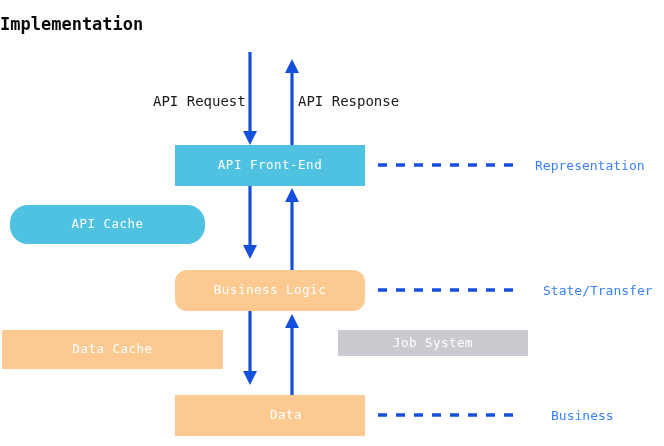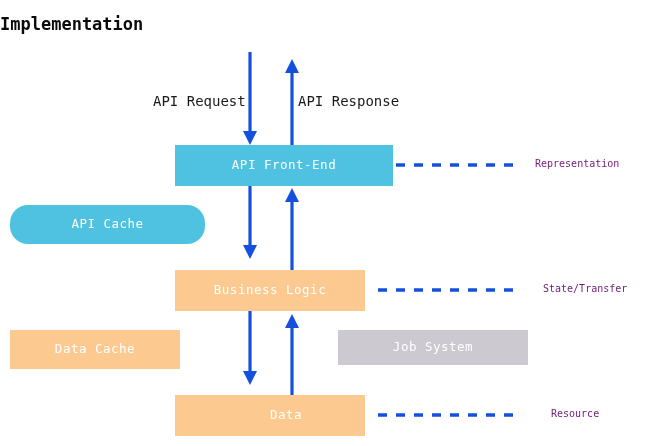--- a/index.html
+++ b/index.html
@@ -33,22 +33,22 @@
     letter-spacing:0.5px;
     box-sizing:border-box;
     line-height:1;
   }
   .box-blue{background:#4ec2e0;}
   .box-orange{background:#fcca90;}
   .box-gray{background:#ccc9d0;}
 
   .edge-label{
     position:absolute;
-    font-size:10px;
-    color:#701a75;
+    font-size:13px;
+    color:#3b82f6;
     font-family:"DejaVu Sans Mono","Liberation Mono",monospace;
     white-space:nowrap;
     line-height:1;
   }
 
   .flow-label{
     position:absolute;
     font-size:14px;
     color:#1a1a1a;
     font-family:"DejaVu Sans Mono","Liberation Mono",monospace;
@@ -109,29 +109,29 @@
     </g>
 
     <line x1="378" y1="165" x2="521" y2="165" stroke="#1550dd" stroke-width="3.4" stroke-dasharray="9,9" stroke-linecap="butt"></line>
     <line x1="378" y1="290" x2="521" y2="290" stroke="#1550dd" stroke-width="3.4" stroke-dasharray="9,9" stroke-linecap="butt"></line>
     <line x1="378" y1="415" x2="521" y2="415" stroke="#1550dd" stroke-width="3.4" stroke-dasharray="9,9" stroke-linecap="butt"></line>
   </svg>
 
   <div class="flow-label" style="left:153px;top:94px;">API Request</div>
   <div class="flow-label" style="left:298px;top:94px;">API Response</div>
 
-  <div class="box box-blue" style="left:175px;top:145px;width:218px;height:41px;">API Front-End</div>
+  <div class="box box-blue" style="left:175px;top:145px;width:190px;height:41px;">API Front-End</div>
 
-  <div class="box box-orange" style="left:175px;top:270px;width:190px;height:41px;">Business Logic</div>
+  <div class="box box-orange" style="left:175px;top:270px;width:190px;height:41px;border-radius:12px;">Business Logic</div>
 
   <div class="box box-orange" style="left:175px;top:395px;width:190px;height:41px;padding-left:32px;">Data</div>
 
   <div class="box box-blue" style="left:10px;top:205px;width:195px;height:39px;border-radius:18px;">API Cache</div>
 
-  <div class="box box-orange" style="left:10px;top:330px;width:170px;height:39px;">Data Cache</div>
+  <div class="box box-orange" style="left:2px;top:330px;width:221px;height:39px;">Data Cache</div>
 
-  <div class="box box-gray" style="left:338px;top:330px;width:190px;height:35px;">Job System</div>
+  <div class="box box-gray" style="left:338px;top:330px;width:190px;height:26px;">Job System</div>
 
   <div class="edge-label" style="left:535px;top:159px;">Representation</div>
   <div class="edge-label" style="left:543px;top:284px;">State/Transfer</div>
-  <div class="edge-label" style="left:551px;top:409px;">Resource</div>
+  <div class="edge-label" style="left:551px;top:409px;">Business</div>
 
 </div>
 
 </body></html>

